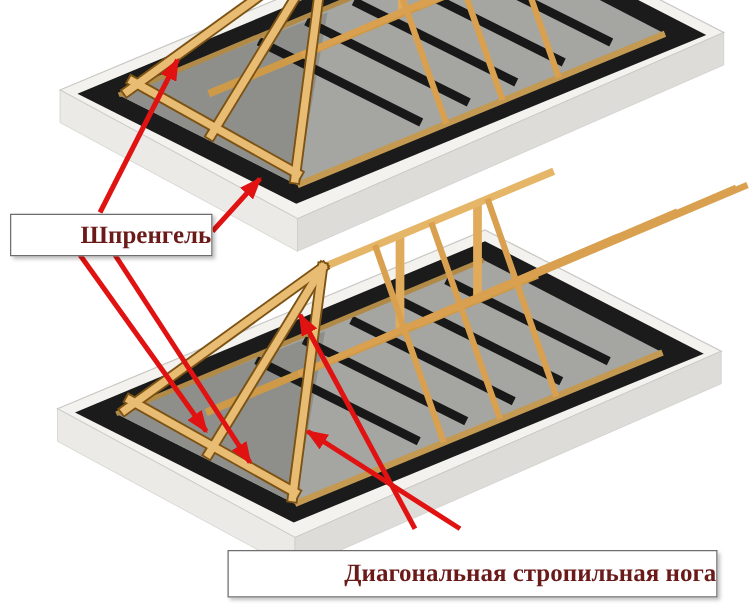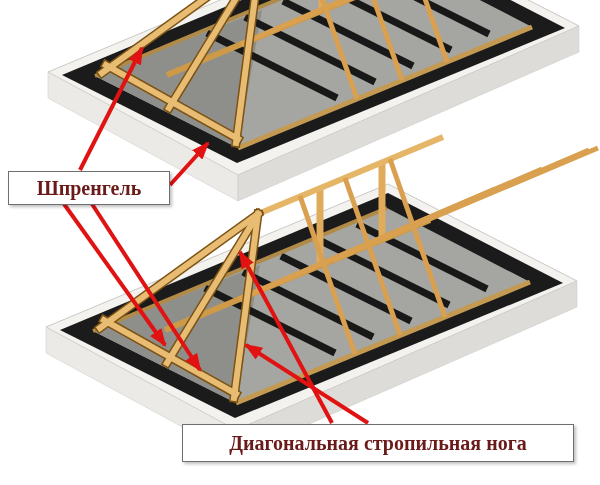--- a/index.html
+++ b/index.html
@@ -28,26 +28,26 @@
   .hipo{stroke:#7c5314;stroke-width:9;stroke-linecap:square;}
   .hip{stroke:#e8bc72;stroke-width:6;stroke-linecap:square;}
 
   
   .arrows line{stroke-width:4;fill:none;}
 
   
   .callout{
     position:absolute;background:#ffffff;border:1px solid #6e6e6e;
     box-shadow:2px 2px 3px rgba(0,0,0,.25);
-    display:flex;align-items:center;justify-content:center;
+    display:flex;align-items:center;justify-content:flex-end;
     font-family:"Liberation Serif",serif;font-weight:bold;color:#6b1a1a;
     white-space:nowrap;
   }
   #label-sprengel{left:8px;top:171px;width:160px;height:32px;font-size:20px;}
-  #label-diagonal{left:182px;top:424px;width:390px;height:36px;font-size:20px;}
+  #label-diagonal{left:182px;top:440px;width:390px;height:36px;font-size:20px;}
 </style>
 </head>
 <body>
 
 <div class="stage">
 
   <svg width="600" height="485" viewBox="0 0 600 485" xmlns="http://www.w3.org/2000/svg" xmlns:xlink="http://www.w3.org/1999/xlink">
 
     <defs>
       <marker id="ah" markerUnits="userSpaceOnUse" markerWidth="18" markerHeight="14" refX="16" refY="7" orient="auto">

